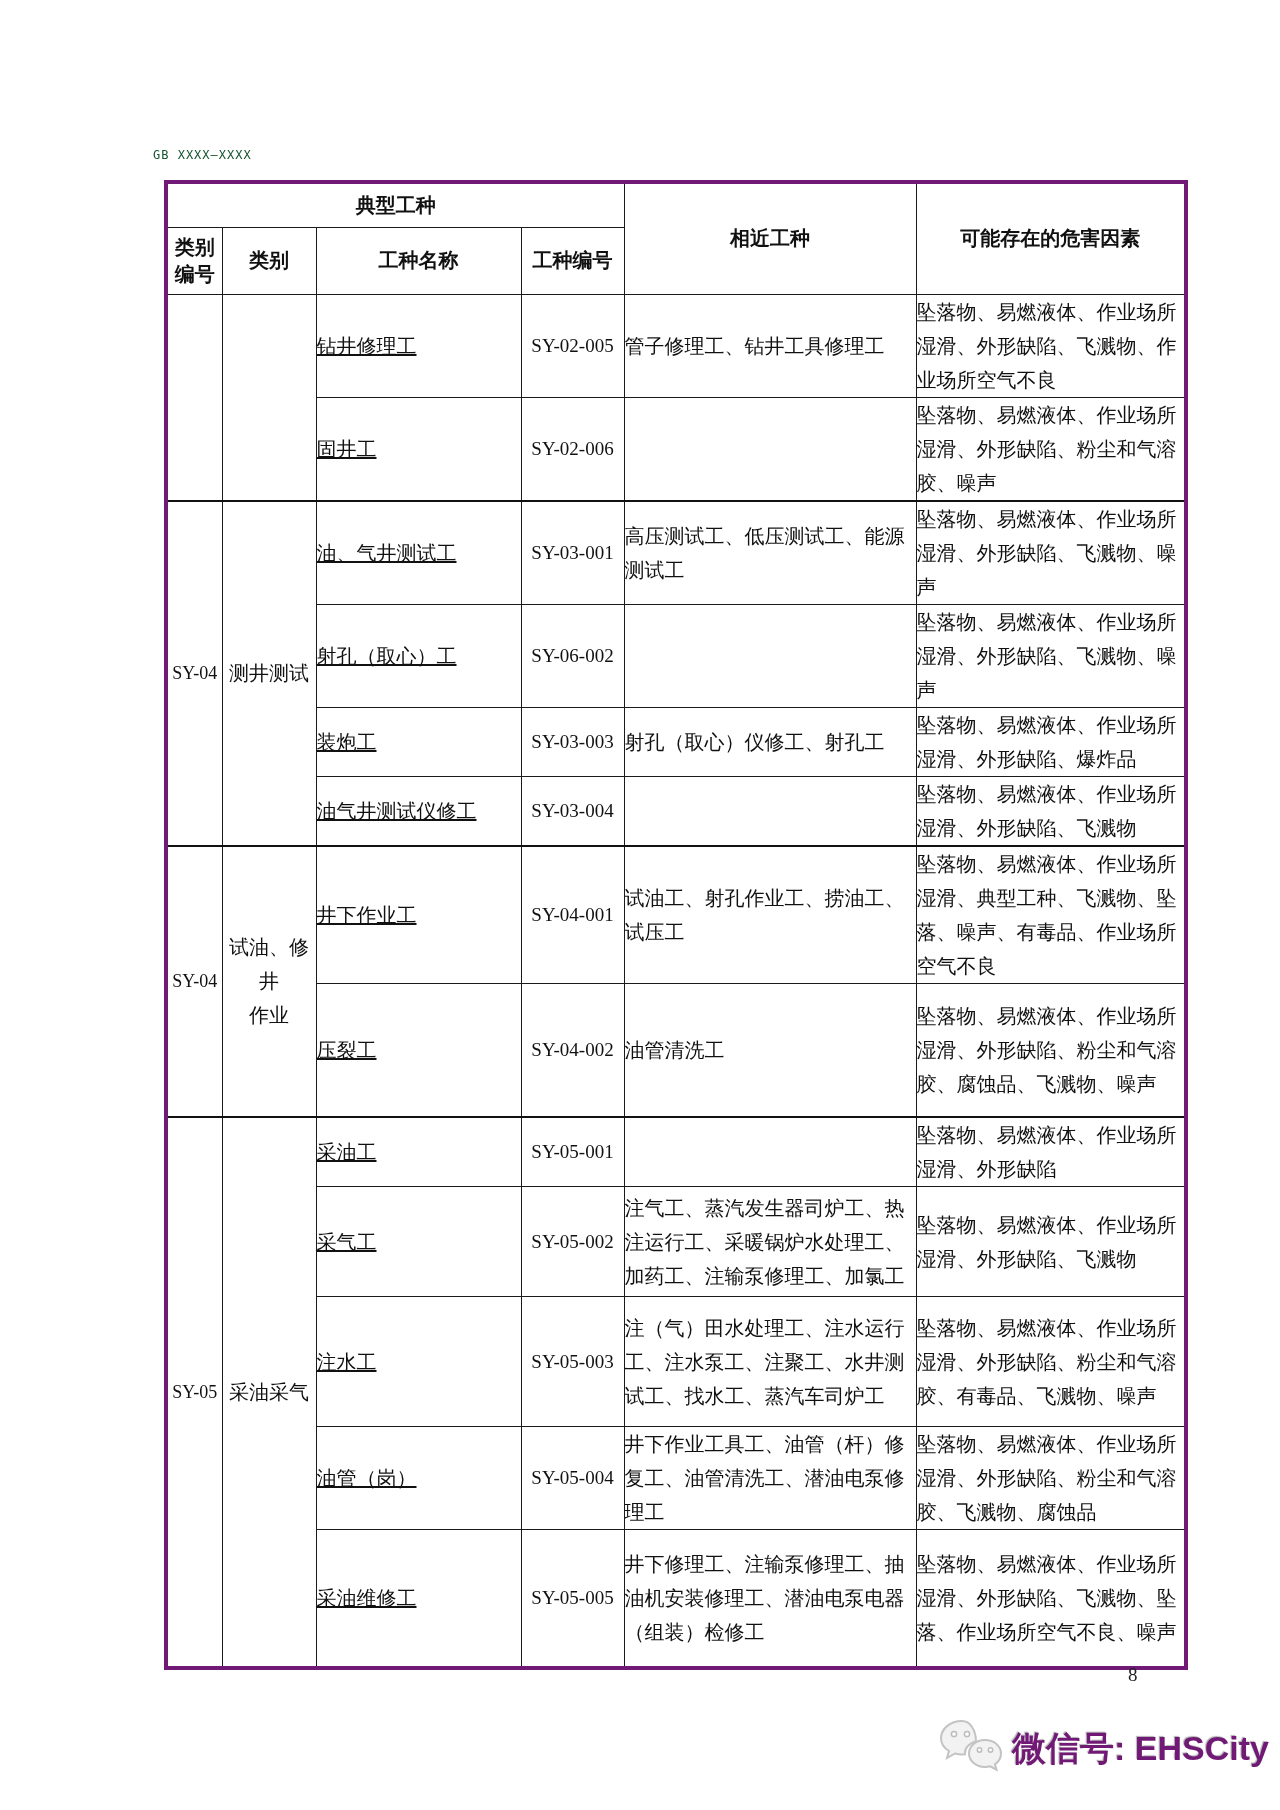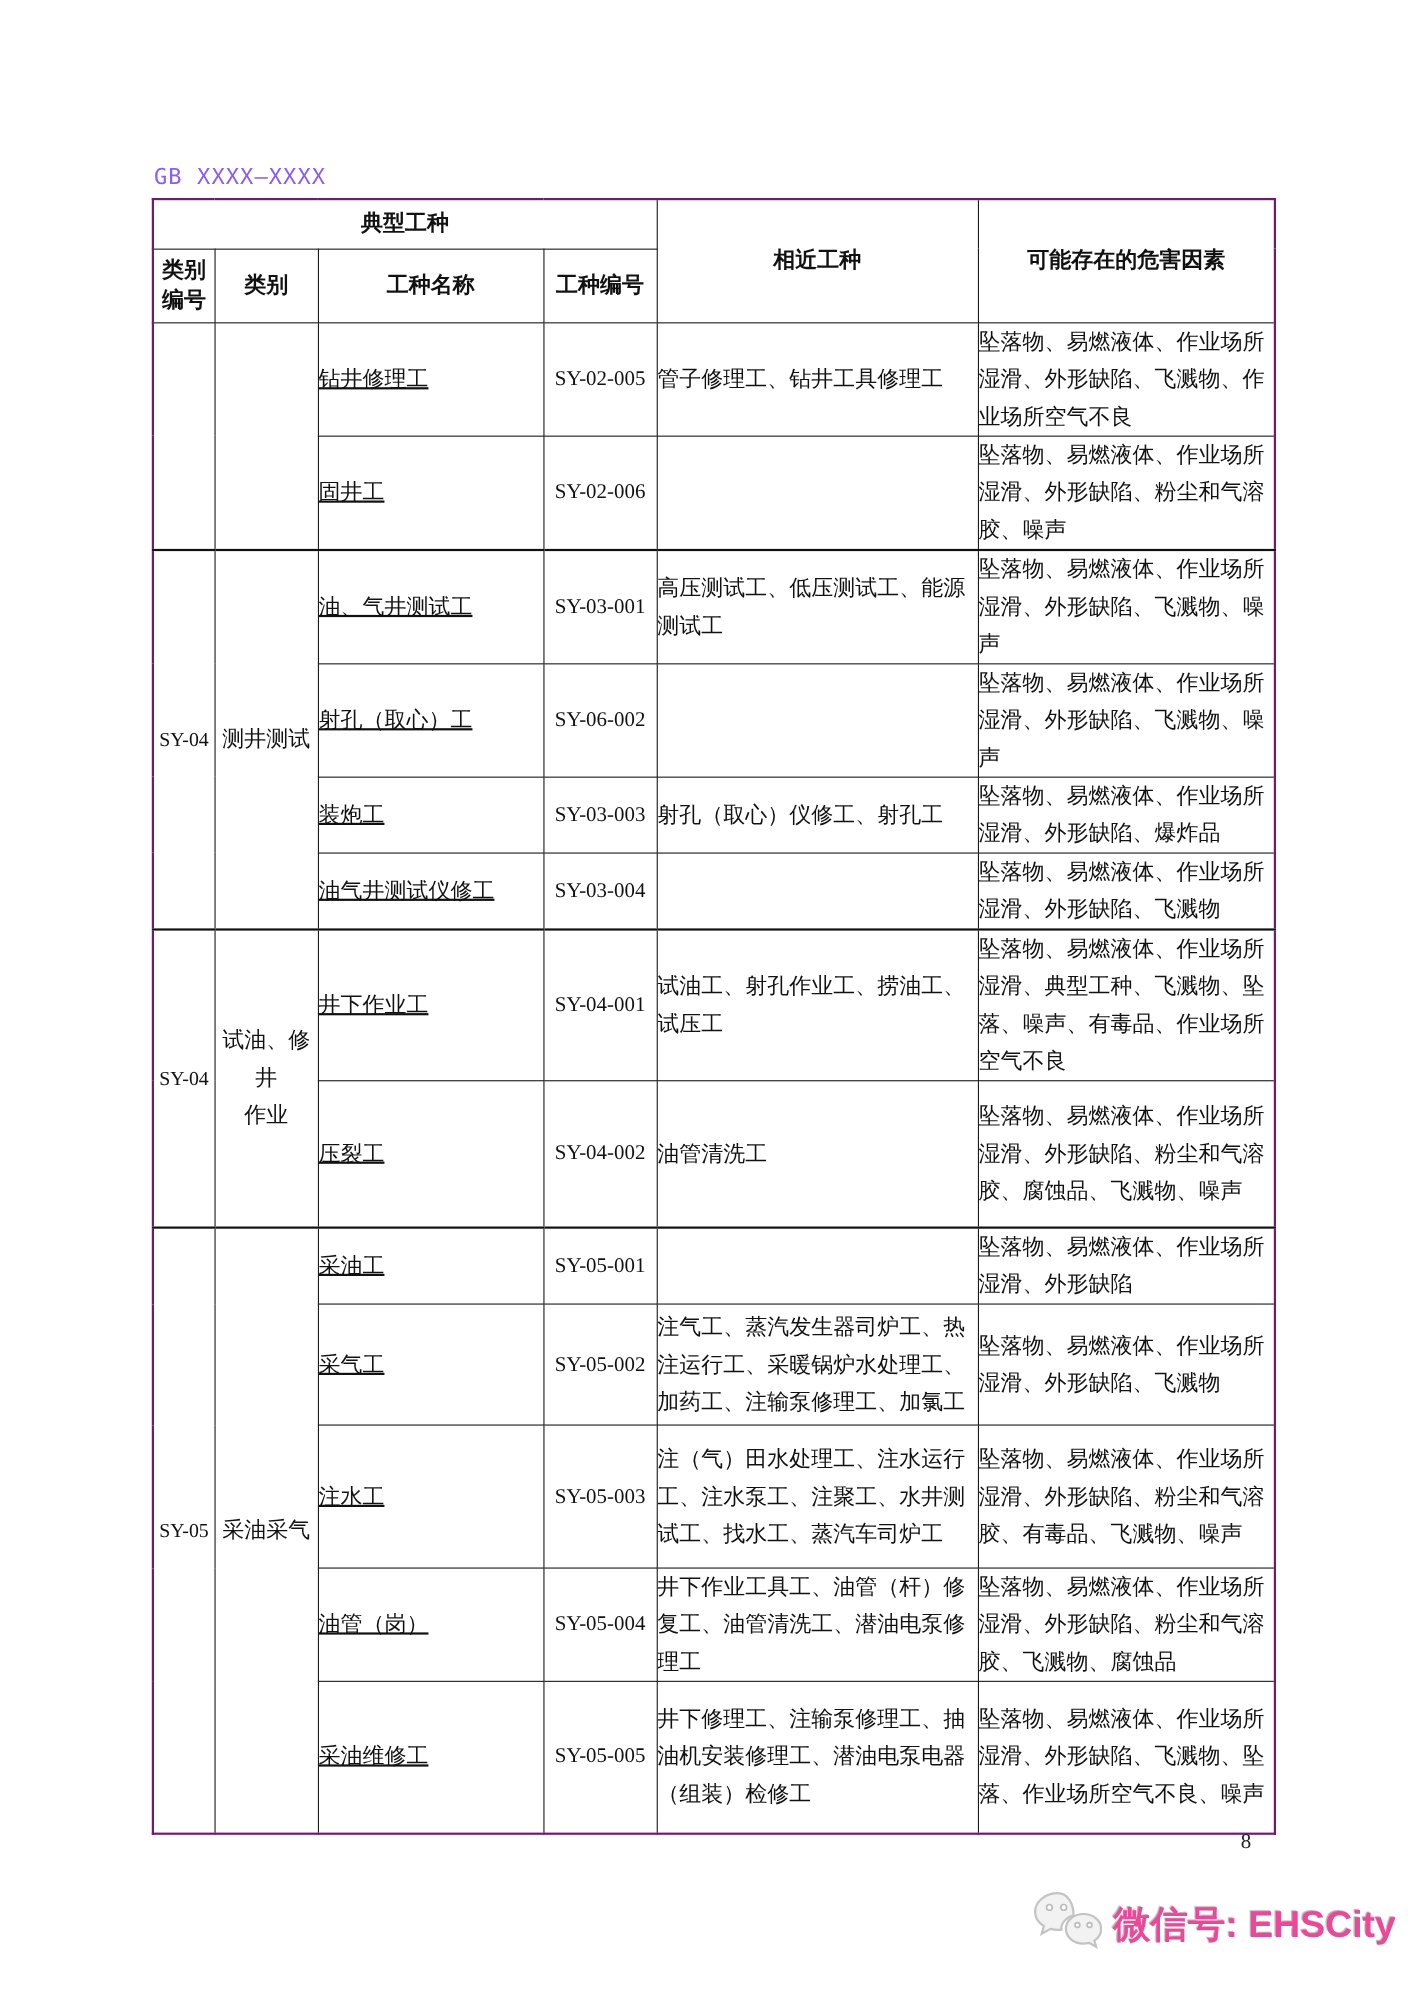--- a/index.html
+++ b/index.html
@@ -2,34 +2,34 @@
 <html><head>
 <meta charset="utf-8">
 <style>
   html,body{margin:0;padding:0;}
   body{
     width:1280px;height:1810px;position:relative;background:#ffffff;
     font-family:"Liberation Serif","DejaVu Serif",serif;color:#111;
     overflow:hidden;
   }
   .doc-code{
-    position:absolute;left:140px;top:148px;
+    position:absolute;left:153px;top:148px;
     font-family:"DejaVu Sans Mono","Liberation Mono",monospace;
-    font-size:20px;letter-spacing:1px;color:#8b5cf6;
+    font-size:12px;letter-spacing:1px;color:#14532d;
   }
   table.jobs{
     position:absolute;left:138px;top:180px;width:1020px;
     border-collapse:collapse;table-layout:fixed;
     font-size:20px;color:#111;
   }
   table.jobs th,table.jobs td{
     border:1px solid #1a1a1a;vertical-align:middle;
     padding:0;line-height:34px;overflow:hidden;
   }
-  table.jobs{border:2px solid #701a75;}
+  table.jobs{border:4px solid #701a75;margin-left:26px;}
   table.jobs thead th{
     font-family:"Liberation Sans","DejaVu Sans",sans-serif;
     font-weight:bold;font-size:20px;text-align:center;
     line-height:27px;white-space:pre-line;
   }
   tr.h1{height:45px;}
   tr.h2{height:67px;}
   td.c-catno{text-align:center;font-size:18px;}
   td.c-cat{text-align:center;white-space:pre-line;padding:0 2px;}
   td.c-name{text-align:left;padding:0 4px;text-decoration:underline;}
@@ -42,21 +42,21 @@
     font-size:19px;color:#222;
   }
   .watermark{
     position:absolute;left:938px;top:1718px;
     display:flex;align-items:center;gap:8px;
     pointer-events:none;
   }
   .watermark-text{
     font-family:"Liberation Sans","DejaVu Sans",sans-serif;
     font-size:34px;font-weight:bold;
-    color:#ec4899;
+    color:#701a75;
     text-shadow:1px 2px 2px #ffffff,-1px -1px 1px #b0b0b0;
     white-space:nowrap;
   }
 </style>
 </head>
 <body>
 
 <div class="doc-code">GB XXXX—XXXX</div>
 
 <table class="jobs">

